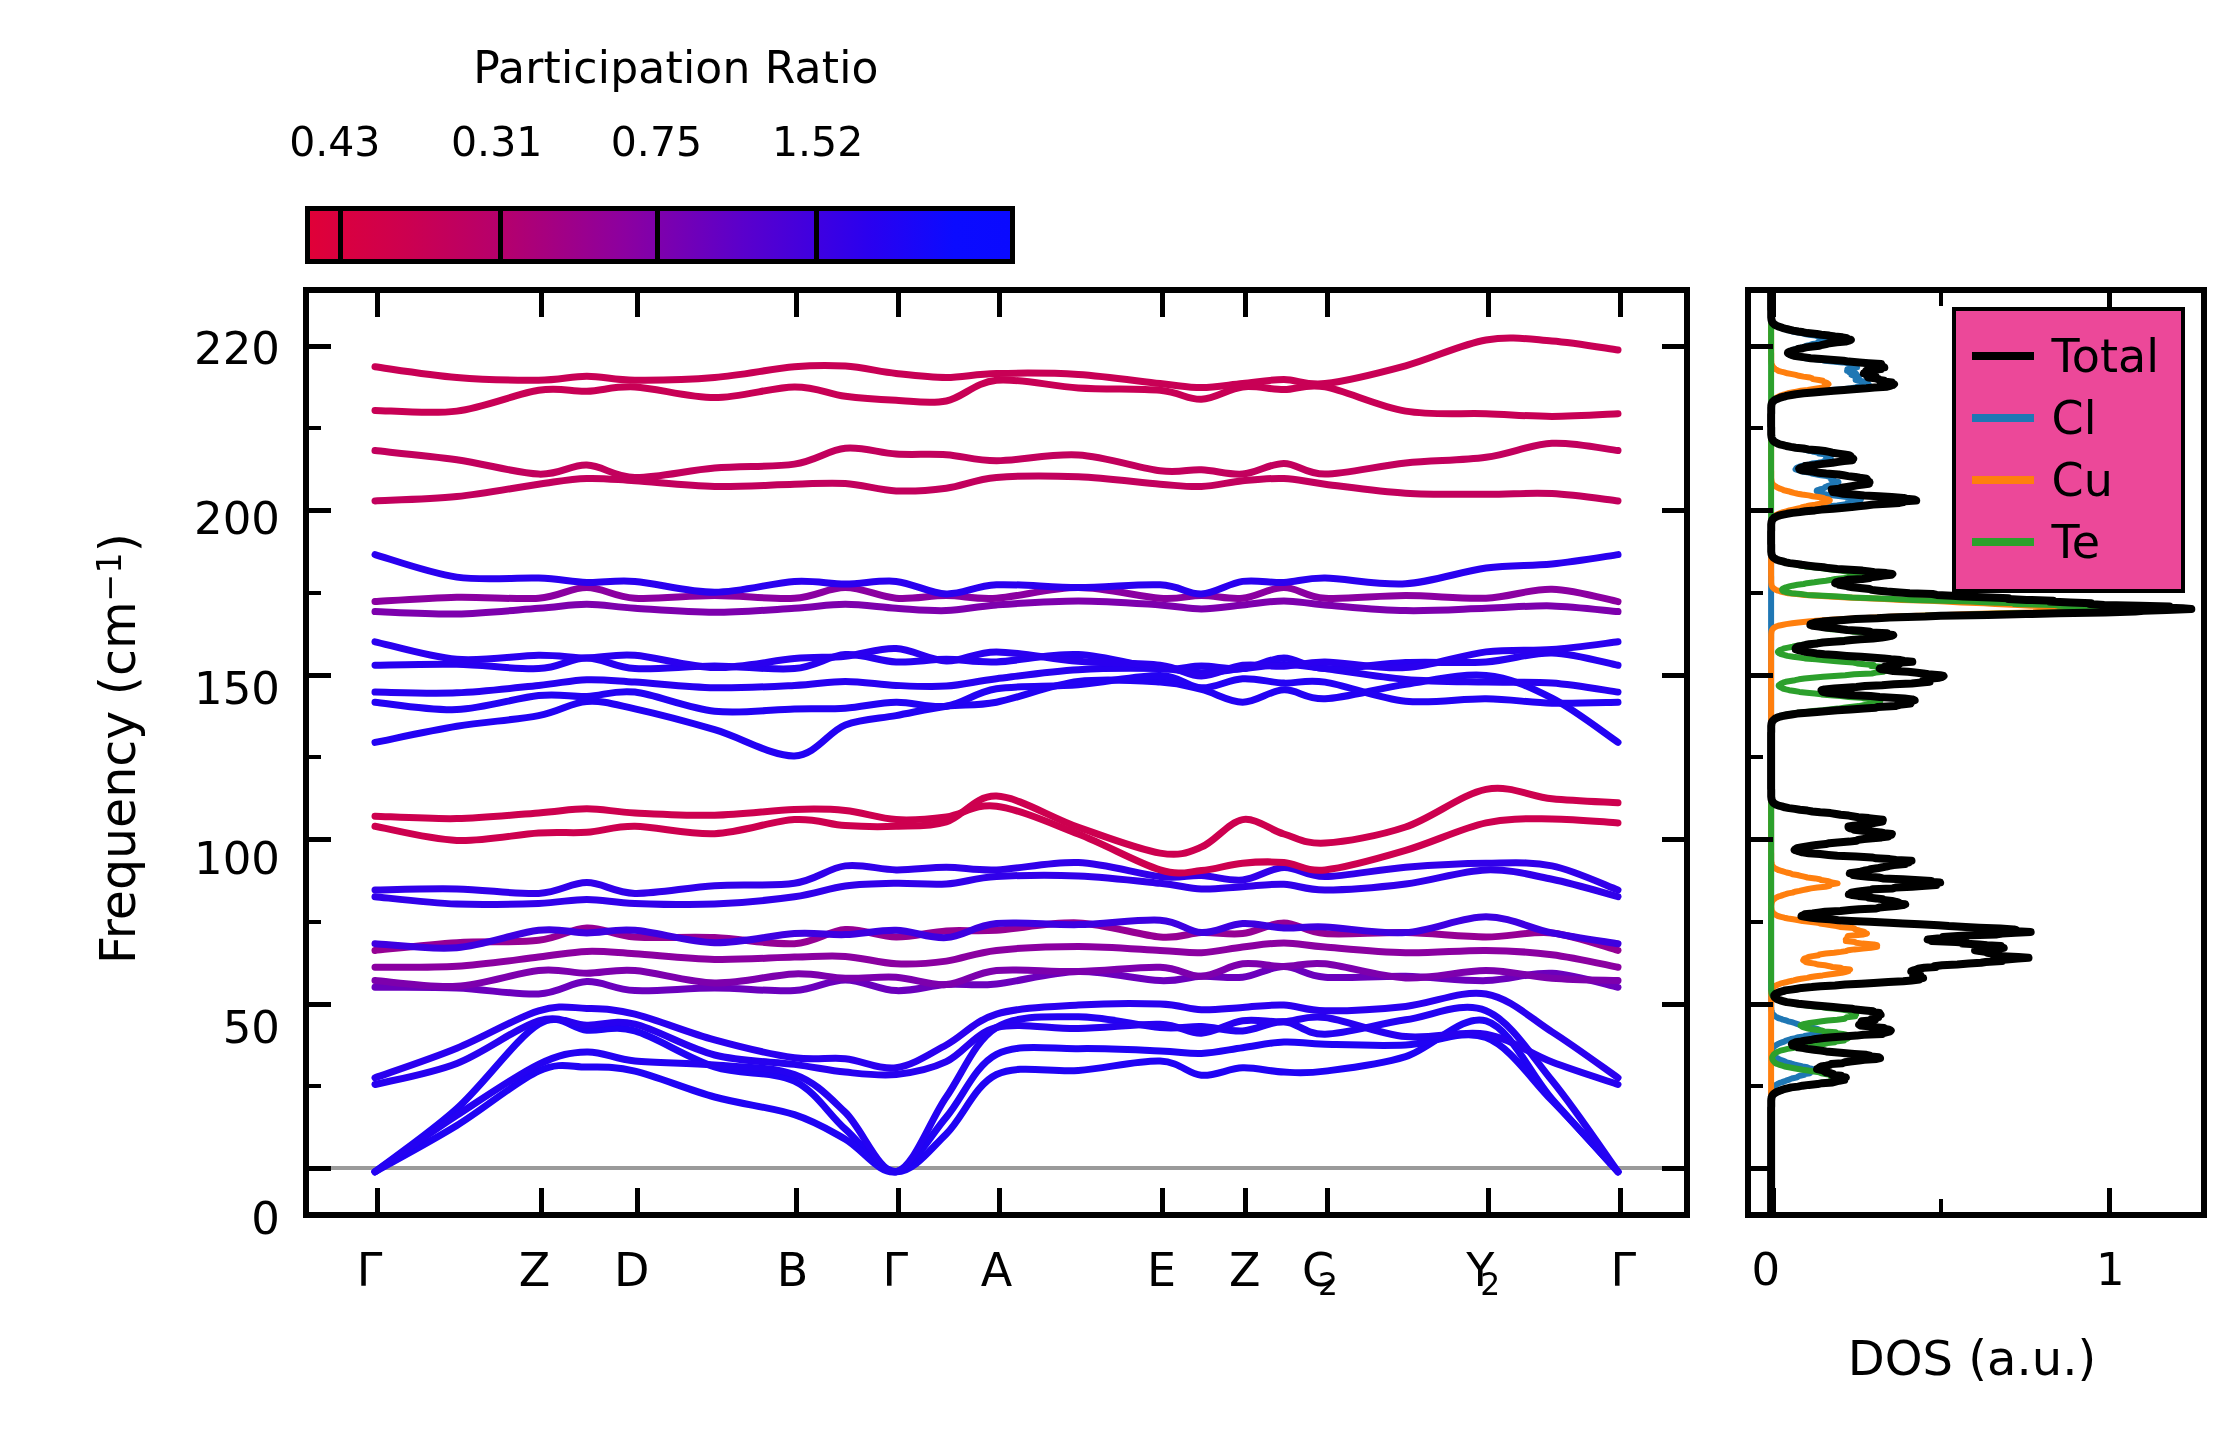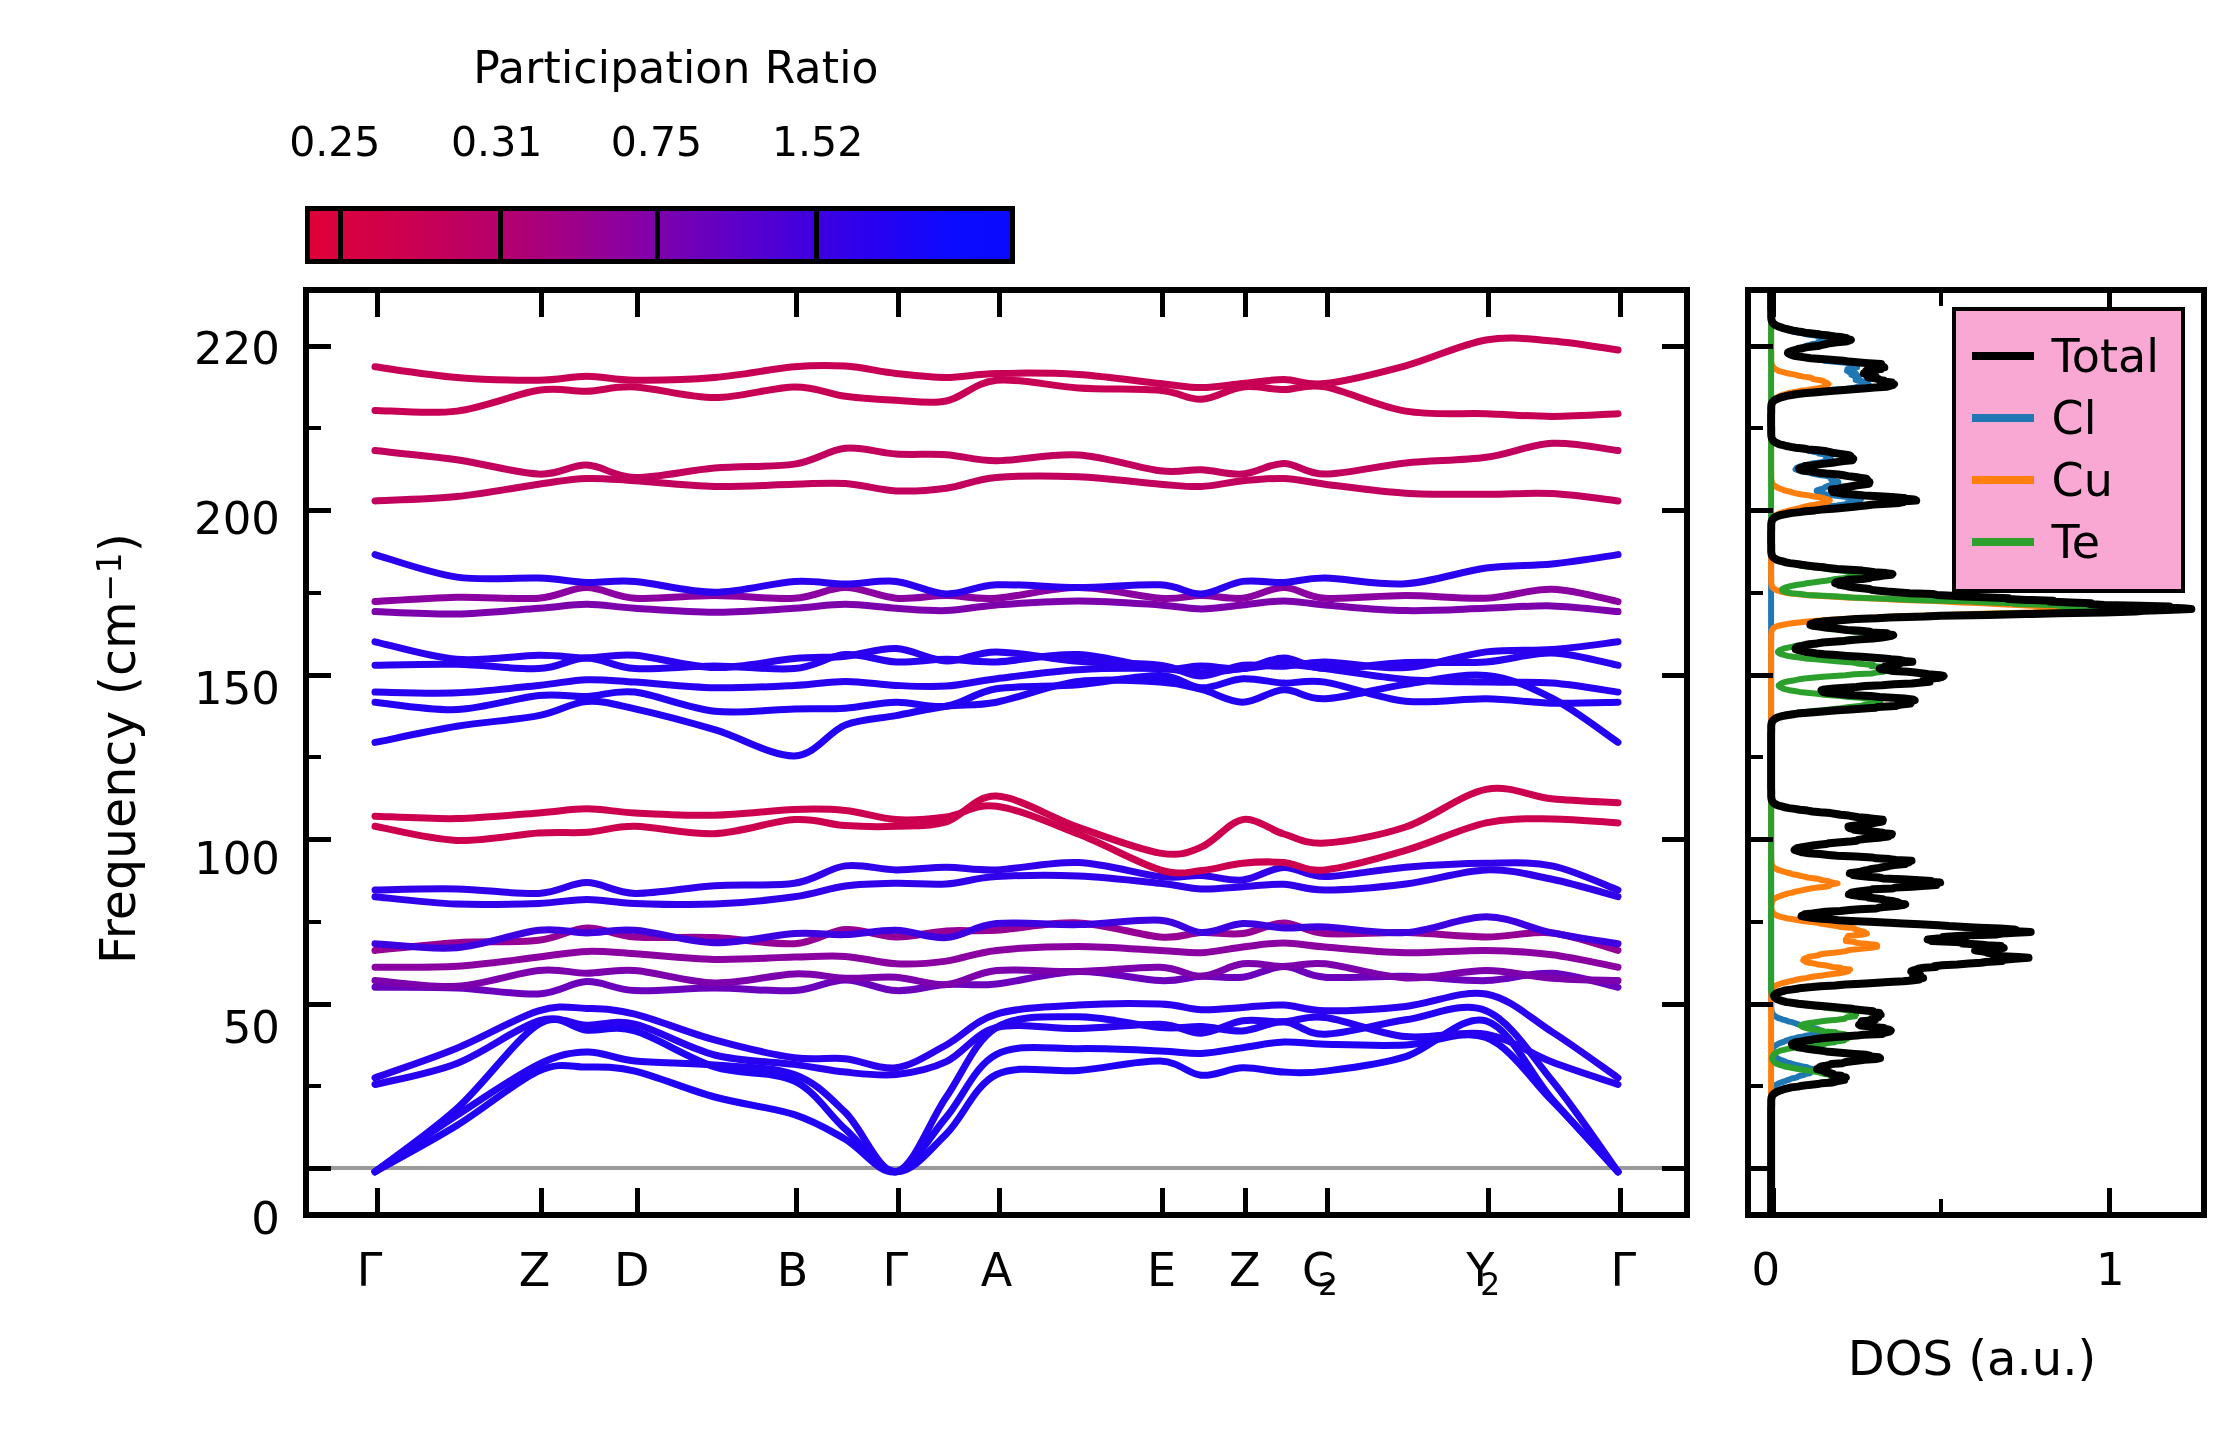--- a/index.html
+++ b/index.html
@@ -51,37 +51,37 @@
         font-size:45px;white-space:nowrap;}
   #ylabel-wrap{position:absolute;left:0;top:0;width:1px;height:1px;}
   #dos-xlabel{left:1741px;top:1330px;width:462px;text-align:center;
               font-size:48px;}
 
   sub{font-size:.68em;vertical-align:-.28em;}
   sup{font-size:.68em;vertical-align:.42em;}
 
   
   #dos-legend{position:absolute;right:16px;top:14px;
-        border:4px solid #000;background:#f9a8d4;padding:14px 22px 16px 16px;}
+        border:4px solid #000;background:#ec4899;padding:14px 22px 16px 16px;}
   .legend-row{display:flex;align-items:center;height:62px;}
   .legend-swatch{width:62px;height:8px;margin-right:18px;flex:none;}
   .legend-label{font-size:46px;line-height:1;}
 
   
   #zeroline{position:absolute;left:0;right:0;height:4px;background:#9a9a9a;}
 </style>
 </head>
 <body>
 
 <div class="fig">
 
   <div class="abs" id="cbar-title">Participation Ratio</div>
 
   <div class="abs" id="cbar-ticklabels">
-    <span style="left:4.2%">0.25</span>
+    <span style="left:4.2%">0.43</span>
     <span style="left:27.0%">0.31</span>
     <span style="left:49.5%">0.75</span>
     <span style="left:72.2%">1.52</span>
   </div>
 
   <div class="abs" id="cbar-box">
     <div id="cbar-grad"></div>
     <div class="cbtick" style="left:4.0%"></div>
     <div class="cbtick" style="left:26.8%"></div>
     <div class="cbtick" style="left:49.3%"></div>

